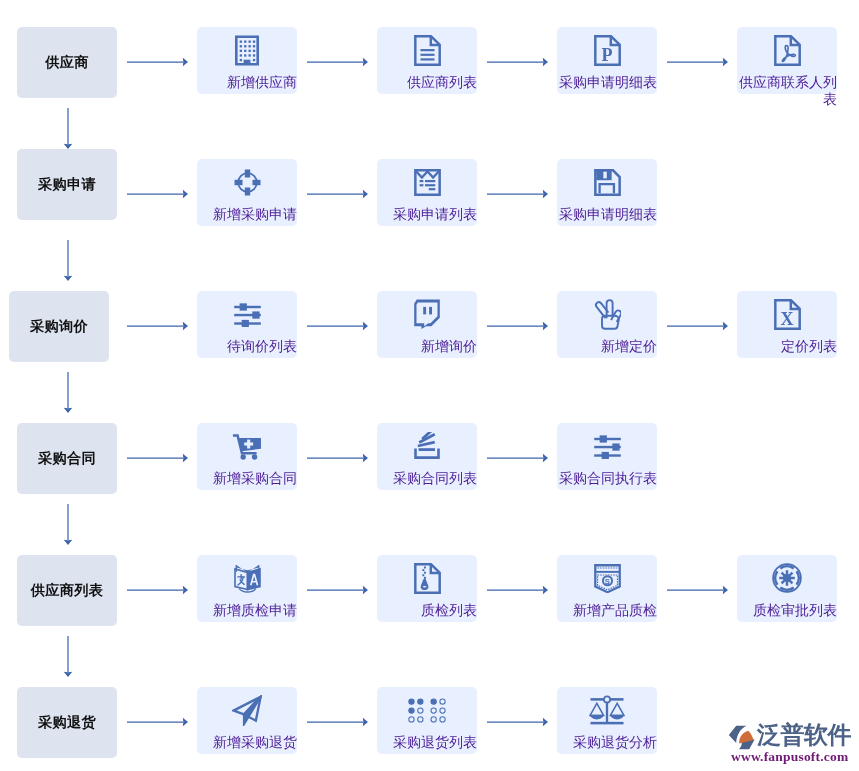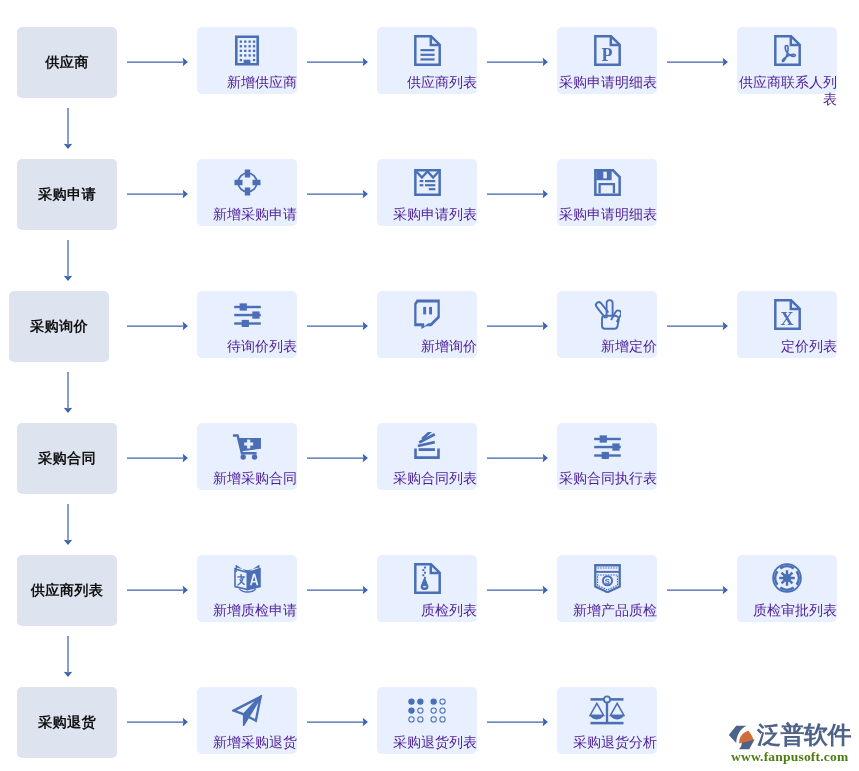--- a/index.html
+++ b/index.html
@@ -34,21 +34,21 @@
   .arrow{position:absolute;overflow:visible;}
 
   .watermark{position:absolute;left:728px;top:724px;width:125px;height:38px;}
   .wm-mark{position:absolute;left:0;top:1px;}
   .wm-brand{
     position:absolute;left:29px;top:-2px;font-size:24px;font-weight:700;
     color:#4d6287;line-height:26px;letter-spacing:-0.5px;
   }
   .wm-url{
     position:absolute;left:3px;top:26px;font-size:13.5px;font-weight:700;
-    color:#4d7c0f;font-family:"Liberation Serif","DejaVu Serif",serif;
+    color:#701a75;font-family:"Liberation Serif","DejaVu Serif",serif;
     letter-spacing:0.2px;line-height:14px;
   }
 </style>
 </head>
 <body>
 
 <div id="canvas">
 
 <div class="stage-box" style="left:17px;top:27px">
       <div class="stage-label">供应商</div>
@@ -134,21 +134,21 @@
           <path d="M11.9 10.3c-.8 0-1.15.65-1.15 1.5 0 2.4 1.3 4.9 3.1 6.5 1.6 1.45 3.9 2.4 5.4 2.4.85 0 1.4-.4 1.4-1.0 0-.75-.85-1.05-1.9-1.05-1.7 0-3.9.8-5.9 1.95-2.1 1.2-3.9 2.75-4.6 3.8-.3.45-.4.9-.1 1.15.4.35 1.05-.1 1.65-.85 1.25-1.5 2.5-4.3 3.15-7.0.5-2.1.7-4.3.65-5.8-.05-1.0-.6-1.6-1.7-1.6z" fill="none" stroke="#4a6fb5" stroke-width="1.55" stroke-linejoin="round"></path>
         </svg>
       </div>
   <div class="node-label">供应商联系人列表</div>
 </div>
 <svg class="arrow" width="61" height="10" viewBox="0 0 61 10" style="left:666.5px;top:56.5px">
       <path d="M0 5H56.0" stroke="#3d65ad" stroke-width="1.25" fill="none"></path>
       <path d="M55.8 0.7L61 5L55.8 9.3L56.3 5Z" fill="#3d65ad"></path>
     </svg>
 
-<div class="stage-box" style="left:17px;top:159px">
+<div class="stage-box" style="left:17px;top:149px">
       <div class="stage-label">采购申请</div>
     </div>
 <svg class="arrow" width="10" height="41" viewBox="0 0 10 41" style="left:62.5px;top:240px">
       <path d="M5 0V36.0" stroke="#3d65ad" stroke-width="1.25" fill="none"></path>
       <path d="M0.7 35.8L5 41L9.3 35.8L5 36.3Z" fill="#3d65ad"></path>
     </svg>
 <div class="node-box" style="left:197px;top:159px"></div>
 <div class="node-stack" style="left:197px;top:166px">
   <div class="node-icon">
         <svg width="27" height="27" viewBox="0 0 27 27">

